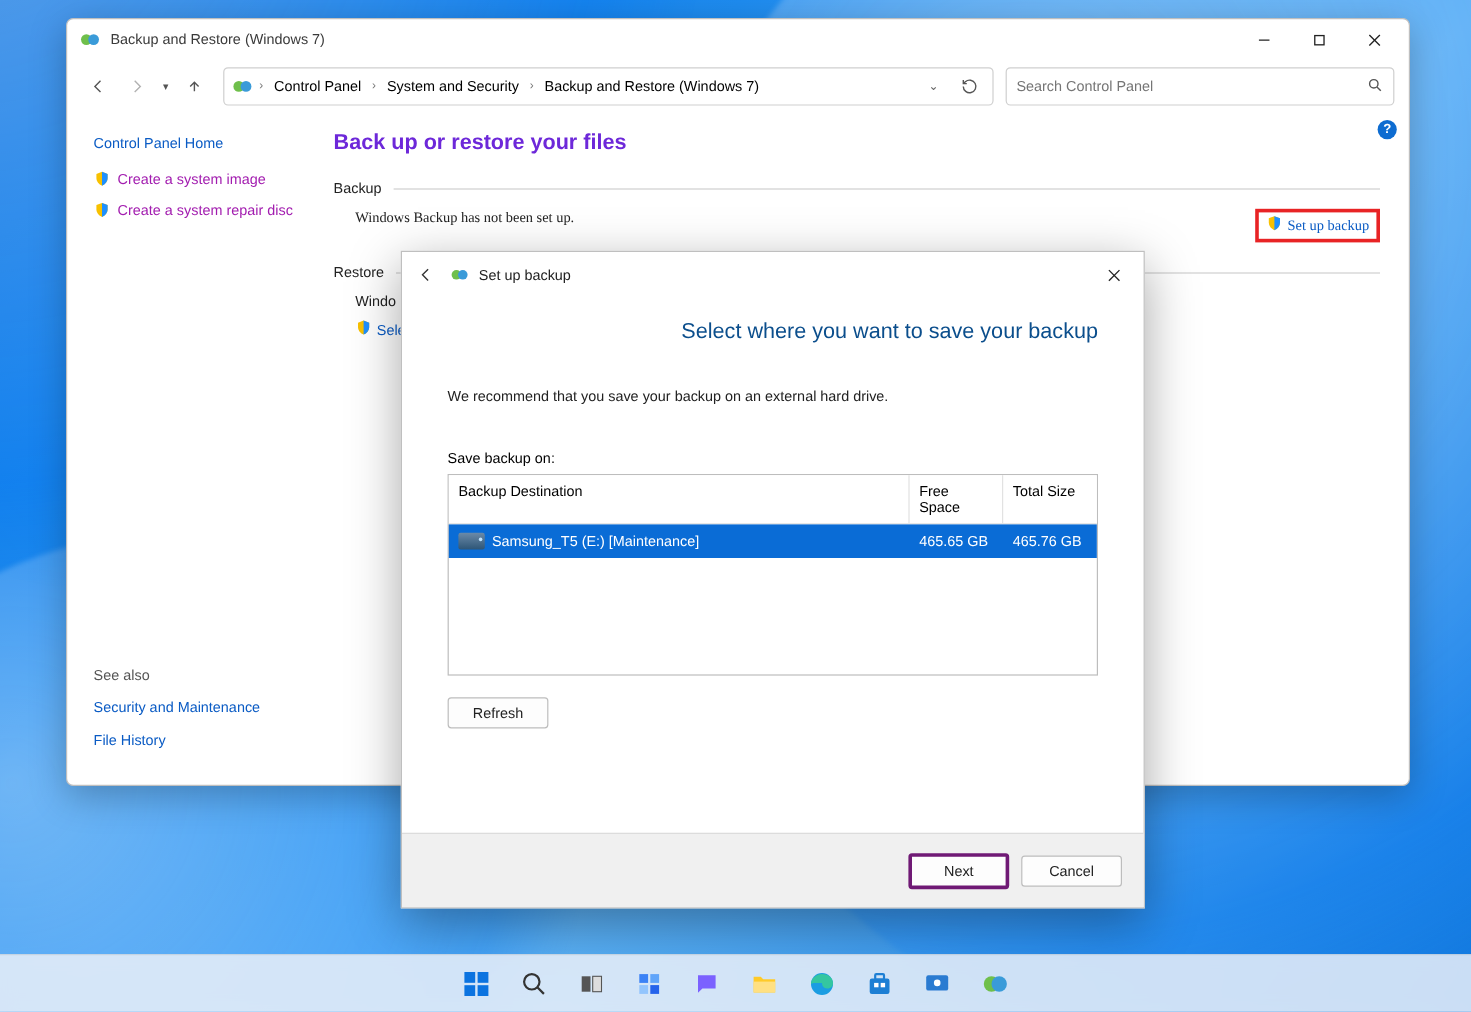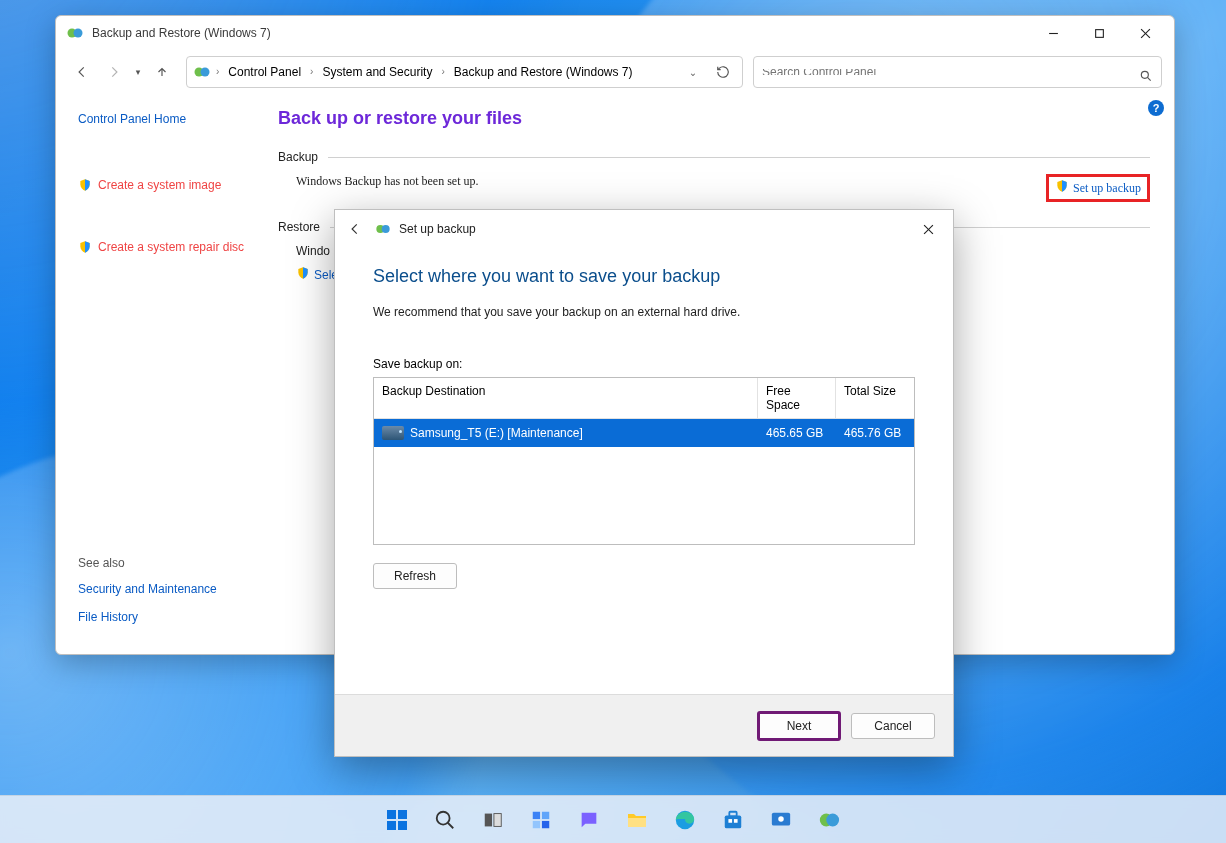--- a/index.html
+++ b/index.html
@@ -60,35 +60,35 @@
     padding:0 6px;
     gap:4px;
     margin: 0 6px;
   }
   .addr-icon{ width:18px; height:18px; display:flex; align-items:center; justify-content:center;}
   .crumb { color:#000; padding:2px 4px;}
   .chev { color:#777; font-size:10px; line-height:1; padding:0 1px;}
   .addr-spacer{flex:1;}
   .addr-tool{ width:26px; height:26px; display:flex; align-items:center; justify-content:center; color:#555;}
   .searchbox{
-    width:409px; height:32px; border:1px solid #cfcfcf; border-radius:4px;
-    display:flex; padding:12px 8px; gap:6px; color:#8a8a8a;
+    width:324px; height:32px; border:1px solid #cfcfcf; border-radius:4px;
+    display:flex; align-items:center; padding:12px 8px; gap:6px; color:#8a8a8a;
   }
   .searchbox input{ border:none; outline:none; flex:1; font-size:12px; background:transparent; color:#333;}
   .searchbox .sicon{ color:#555; }
 
   .content { flex:1; display:flex; position:relative; }
 
   .sidebar {
     width: 208px;
     padding: 18px 14px 14px 22px;
     display:flex; flex-direction:column;
   }
   .sb-link { color:#0a5bc4; margin-bottom:16px; }
-  .sb-item { display:flex; align-items:flex-start; gap:6px; margin-bottom:12px; color:#ef4444;margin-top:36px; }
+  .sb-item { display:flex; align-items:flex-start; gap:6px; margin-bottom:12px; color:#a21caf; }
   .sb-item .shield{ width:14px; height:14px;}
   .see-also{ margin-top:auto; color:#555; margin-bottom:12px;}
 
   .main {
     flex:1; padding: 14px 24px 14px 14px; position:relative;
     color:#222;
   }
   .heading { color:#6d28d9; font-size:18px; font-weight:700; margin-bottom:21px;}
   .rule-wrap{ display:flex; align-items:center; gap:10px; margin-bottom:10px;}
   .rule-wrap .line{ flex:1; height:1px; background:#d0d0d0;}
@@ -116,21 +116,21 @@
   }
   .dlg-title{
     height:38px;
     display:flex; align-items:center; gap:8px;
     padding:0 2px 0 8px;
     color:#222;
   }
   .dlg-title .spacer{flex:1;}
   .dlg-close{ width:46px; height:32px; display:flex; align-items:center; justify-content:center;}
   .dlg-body{ flex:1; padding: 18px 38px 10px 38px; display:flex; flex-direction:column;}
-  .dlg-heading{ color:#0b4e8c; font-size:18px; font-weight:400; margin-bottom:18px;}
+  .dlg-heading{ color:#0b4e8c; font-size:18px; font-weight:400; margin-bottom:36px;text-align:right;}
   .dlg-text{ color:#222; margin-bottom:38px;}
   .dlg-label{ margin-bottom:6px;}
   .dlg-table{
     border:1px solid #bdbdbd;
     height:168px;
     display:flex; flex-direction:column;
   }
   .dlg-th{ display:flex; background:#fff; border-bottom:1px solid #e2e2e2; font-size:12px; }
   .dlg-th div{ padding:6px 8px; border-right:1px solid #e2e2e2;}
   .col-dest{ flex:1;}

